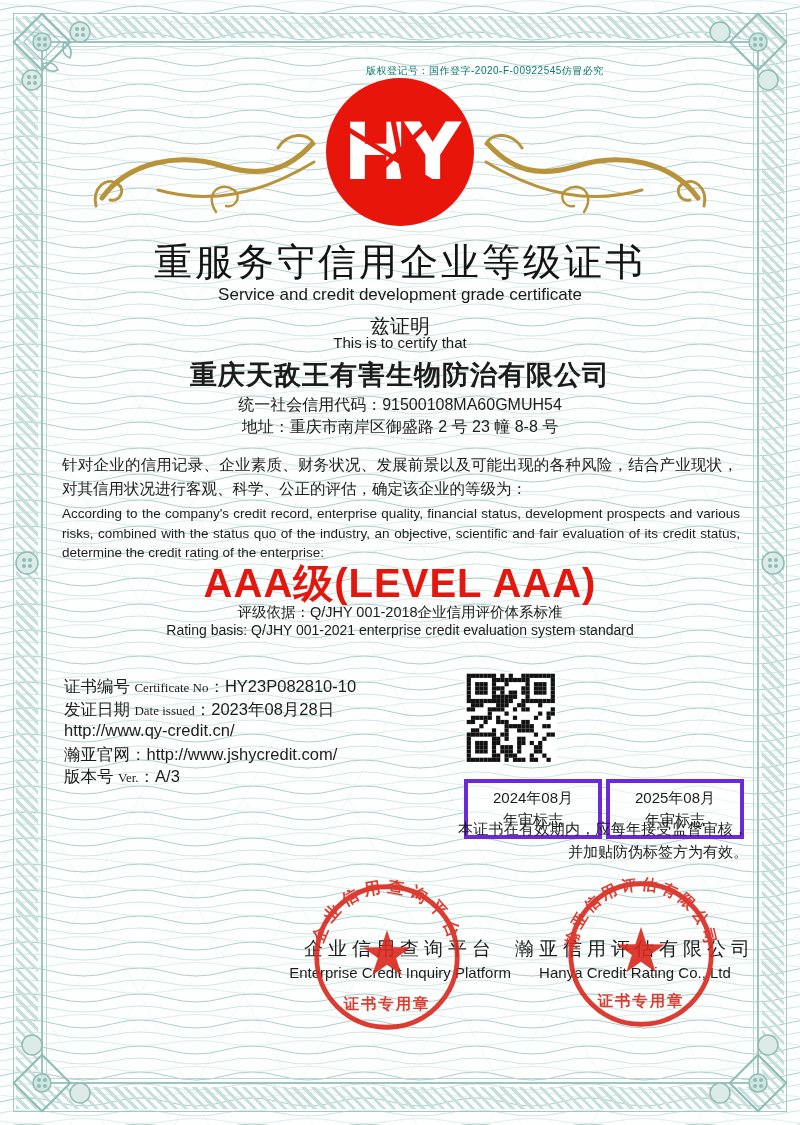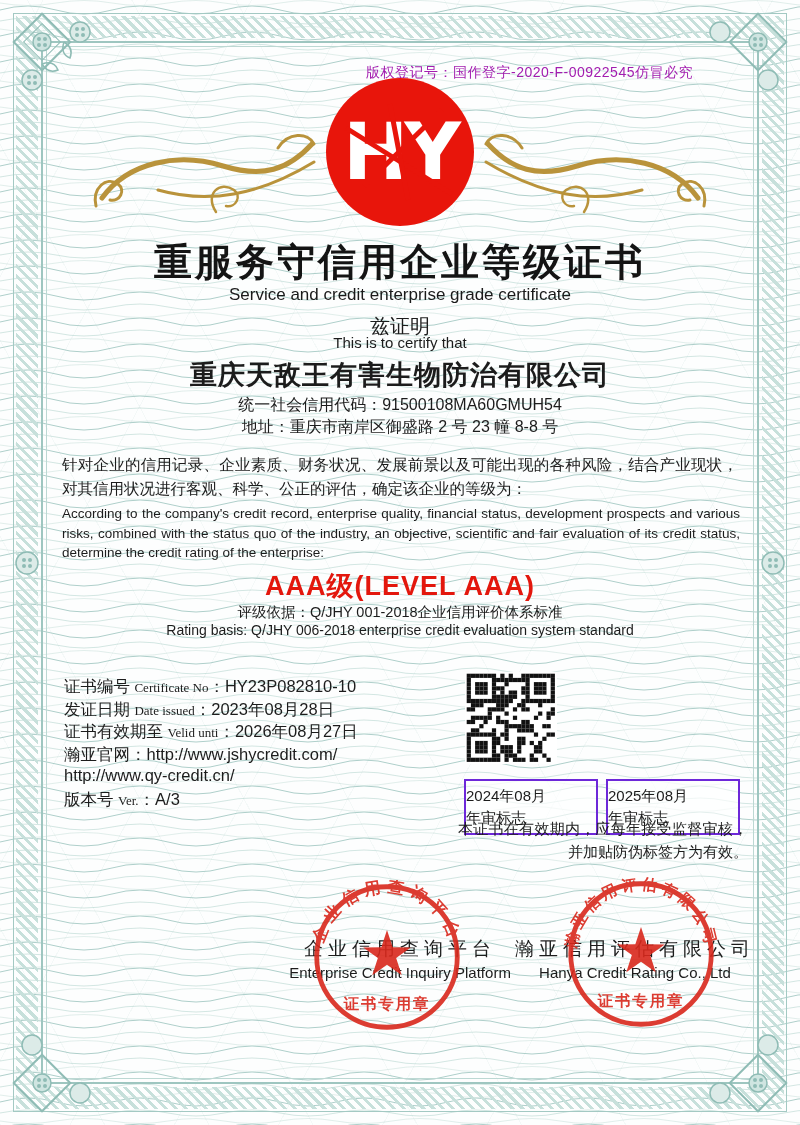--- a/index.html
+++ b/index.html
@@ -23,48 +23,48 @@
   .frame-line3{position:absolute;inset:46px;border:1px solid #bcd8d3;z-index:2;pointer-events:none;}
   .corner{position:absolute;width:92px;height:92px;z-index:3;pointer-events:none;}
   .corner.tl{top:8px;left:8px;}
   .corner.tr{top:8px;right:8px;transform:scaleX(-1);}
   .corner.bl{bottom:8px;left:8px;transform:scaleY(-1);}
   .corner.br{bottom:8px;right:8px;transform:scale(-1,-1);}
   .edge-btn{position:absolute;width:26px;height:26px;z-index:3;pointer-events:none;}
   
   .abs{position:absolute;z-index:4;}
   .ctr{left:0;width:100%;text-align:center;}
-  #copyright-line{top:64px;left:366px;font-size:14px;color:#a21caf;letter-spacing:.5px;}
+  #copyright-line{top:64px;left:366px;font-size:10px;color:#0f766e;letter-spacing:.5px;}
   #logo{top:76px;left:324px;width:152px;height:152px;}
   .flourish{top:118px;width:230px;height:110px;}
   #flourish-left{left:88px;}
   #flourish-right{right:88px;transform:scaleX(-1);}
-  #title-zh{top:237px;font-size:38px;font-weight:bold;letter-spacing:3px;color:#141414;}
+  #title-zh{top:237px;font-size:38px;font-weight:normal;letter-spacing:3px;color:#141414;}
   #title-en{top:285px;font-size:17px;color:#1a1a1a;}
   #certify-zh{top:313px;font-size:20px;}
   #certify-en{top:334px;font-size:15px;}
   #company-name{top:357px;font-size:27px;font-weight:bold;letter-spacing:1px;}
   #credit-code{top:395px;font-size:16px;}
   #company-addr{top:417px;font-size:16px;}
   #eval-zh{top:453px;left:62px;width:676px;font-size:15.5px;line-height:24px;text-align:justify;font-weight:500;}
   #eval-en{top:504px;left:62px;width:678px;font-size:13.5px;line-height:19.5px;text-align:justify;}
-  #rating-level{top:556px;font-size:27px;font-weight:bold;letter-spacing:1px;margin-top:12px;}
+  #rating-level{top:556px;font-size:40px;font-weight:bold;letter-spacing:1px;}
   #rating-basis-zh{top:603px;font-size:14.5px;font-weight:500;}
   #rating-basis-en{top:622px;font-size:14px;}
   
   #details{top:676px;left:64px;width:400px;}
   .drow{height:22.5px;white-space:nowrap;}
   .dzh{font-size:16.5px;}
   .den{font-size:13px;font-family:Liberation Serif, serif;}
   .dsep,.dval{font-size:16.5px;}
   
   #qr-box{top:672px;left:465px;width:92px;height:92px;background:#fff;}
   #qr-note{top:670px;left:568px;width:180px;font-size:14.5px;line-height:24.5px;text-align:justify;}
-  .review-box{top:779px;width:130px;height:52px;border:2px solid #6d28d9;background:rgba(255,255,255,.65);
-    display:flex;flex-direction:column;align-items:flex-start;justify-content:center;font-size:15px;line-height:22px;}
+  .review-box{top:779px;width:130px;height:52px;border:4px solid #6d28d9;background:rgba(255,255,255,.65);
+    display:flex;flex-direction:column;align-items:center;justify-content:center;font-size:15px;line-height:22px;}
   #review-0{left:464px;}
   #review-1{left:606px;}
   #supervision-note{top:817px;left:458px;width:290px;font-size:15px;line-height:23px;text-align:justify;text-align-last:right;}
   
   .sig-zh{font-size:19px;font-weight:500;letter-spacing:5px;}
   .sig-en{font-size:15px;}
   #sig-left-zh{top:936px;left:270px;width:260px;text-align:center;}
   #sig-left-en{top:964px;left:270px;width:260px;text-align:center;}
   #sig-right-zh{top:936px;left:505px;width:260px;text-align:center;}
   #sig-right-en{top:964px;left:505px;width:260px;text-align:center;}
@@ -194,53 +194,49 @@
     <g stroke="#b9933b" fill="none" stroke-linecap="round">
       <path d="M8 88 C 4 70 18 58 30 66 C 38 72 32 84 22 82" stroke-width="3"></path>
       <path d="M14 80 C 40 44 90 34 135 48 C 175 60 200 52 224 26" stroke-width="5"></path>
       <path d="M70 72 C 120 86 170 78 226 44" stroke-width="3"></path>
       <path d="M128 94 C 116 76 132 62 146 72 C 154 78 148 90 138 88" stroke-width="2.5"></path>
       <path d="M190 30 C 200 14 220 14 226 26" stroke-width="3"></path>
     </g>
   </svg>
 
   <div id="title-zh" class="abs ctr">重服务守信用企业等级证书</div>
-  <div id="title-en" class="abs ctr">Service and credit enterprise grade certificate</div>
+  <div id="title-en" class="abs ctr">Service and credit development grade certificate</div>
   <div id="certify-zh" class="abs ctr">兹证明</div>
   <div id="certify-en" class="abs ctr">This is to certify that</div>
 
   <div id="company-name" class="abs ctr">重庆天敌王有害生物防治有限公司</div>
   <div id="credit-code" class="abs ctr">统一社会信用代码：91500108MA60GMUH54</div>
   <div id="company-addr" class="abs ctr">地址：重庆市南岸区御盛路 2 号 23 幢 8-8 号</div>
 
   <div id="eval-zh" class="abs">针对企业的信用记录、企业素质、财务状况、发展前景以及可能出现的各种风险，结合产业现状，对其信用状况进行客观、科学、公正的评估，确定该企业的等级为：</div>
   <div id="eval-en" class="abs">According to the company's credit record, enterprise quality, financial status, development prospects and various risks, combined with the status quo of the industry, an objective, scientific and fair evaluation of its credit status, determine the credit rating of the enterprise:</div>
 
   <div id="rating-level" class="abs ctr" style="color: rgb(227, 23, 13);">AAA级(LEVEL AAA)</div>
   <div id="rating-basis-zh" class="abs ctr">评级依据：Q/JHY 001-2018企业信用评价体系标准</div>
-  <div id="rating-basis-en" class="abs ctr">Rating basis: Q/JHY 006-2018 enterprise credit evaluation system standard</div>
+  <div id="rating-basis-en" class="abs ctr">Rating basis: Q/JHY 001-2021 enterprise credit evaluation system standard</div>
 
   <div id="details" class="abs">
     <div class="drow">
       <span class="dzh">证书编号</span>
       <span class="den">Certificate No</span><span class="dsep">：</span><span class="dval">HY23P082810-10</span>
     </div>
     <div class="drow">
       <span class="dzh">发证日期</span>
       <span class="den">Date issued</span><span class="dsep">：</span><span class="dval">2023年08月28日</span>
     </div>
     <div class="drow">
-      <span class="dzh">证书有效期至</span>
-      <span class="den">Velid unti</span><span class="dsep">：</span><span class="dval">2026年08月27日</span>
+      <span class="dval">http://www.qy-credit.cn/</span>
     </div>
     <div class="drow">
       <span class="dzh">瀚亚官网</span><span class="dsep">：</span><span class="dval">http://www.jshycredit.com/</span>
-    </div>
-    <div class="drow">
-      <span class="dval">http://www.qy-credit.cn/</span>
     </div>
     <div class="drow">
       <span class="dzh">版本号</span>
       <span class="den">Ver.</span><span class="dsep">：</span><span class="dval">A/3</span>
     </div>
   </div>
 
   <div id="qr-box" class="abs"><svg width="92" height="92" viewBox="0 0 92 92" xmlns="http://www.w3.org/2000/svg">
         <rect width="92" height="92" fill="#fff"></rect>
         <rect x="1.7" y="1.7" width="4.2" height="4.2" fill="#111"></rect>

